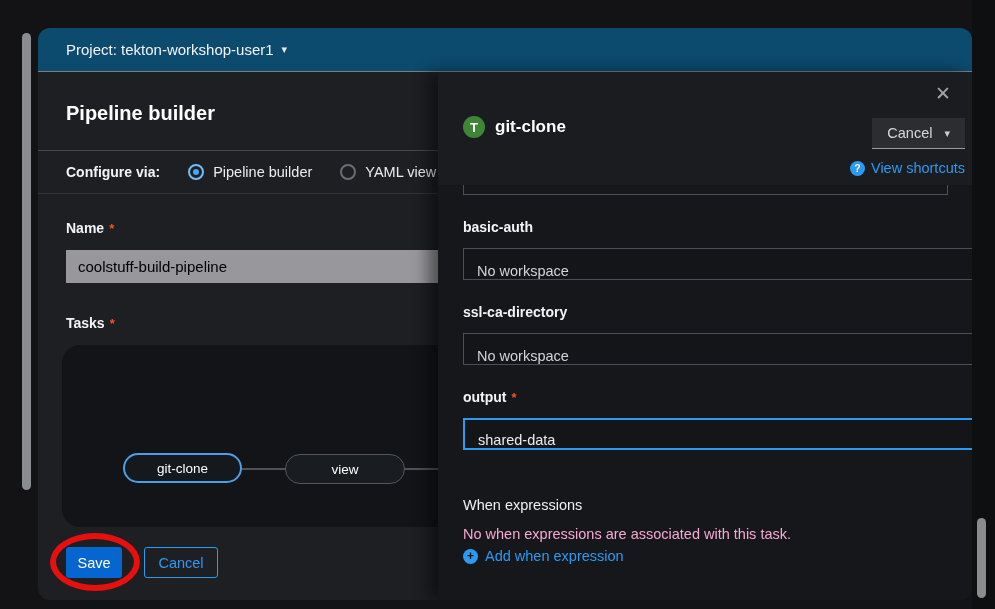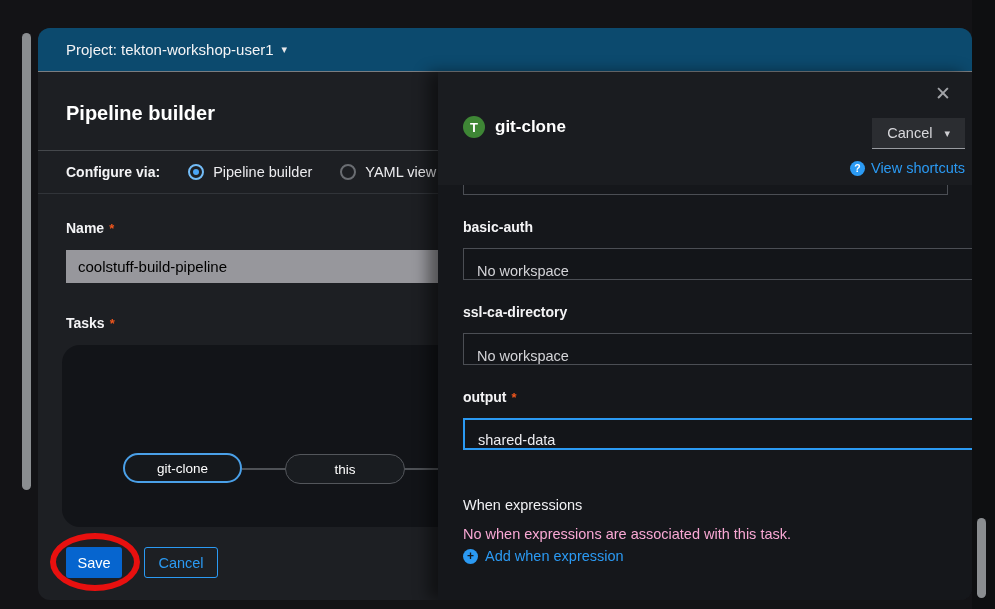--- a/index.html
+++ b/index.html
@@ -195,21 +195,21 @@
   <input class="name-input" disabled="" value="coolstuff-build-pipeline" style="">
 
   <div class="field-label tasks-label">
     <span>Tasks</span><span class="req">*</span>
   </div>
 
   <div class="canvas">
     <div class="edge e1"></div>
     <div class="edge e2"></div>
     <div class="node selected">git-clone</div>
-    <div class="node plain">this</div>
+    <div class="node plain">view</div>
   </div>
 
   <div class="footer-btns">
     <button class="btn-save">Save</button>
     <button class="btn-cancel">Cancel</button>
   </div>
   <div class="annotation-ellipse"></div>
 
   <div class="drawer">
     <div class="drawer-header">

